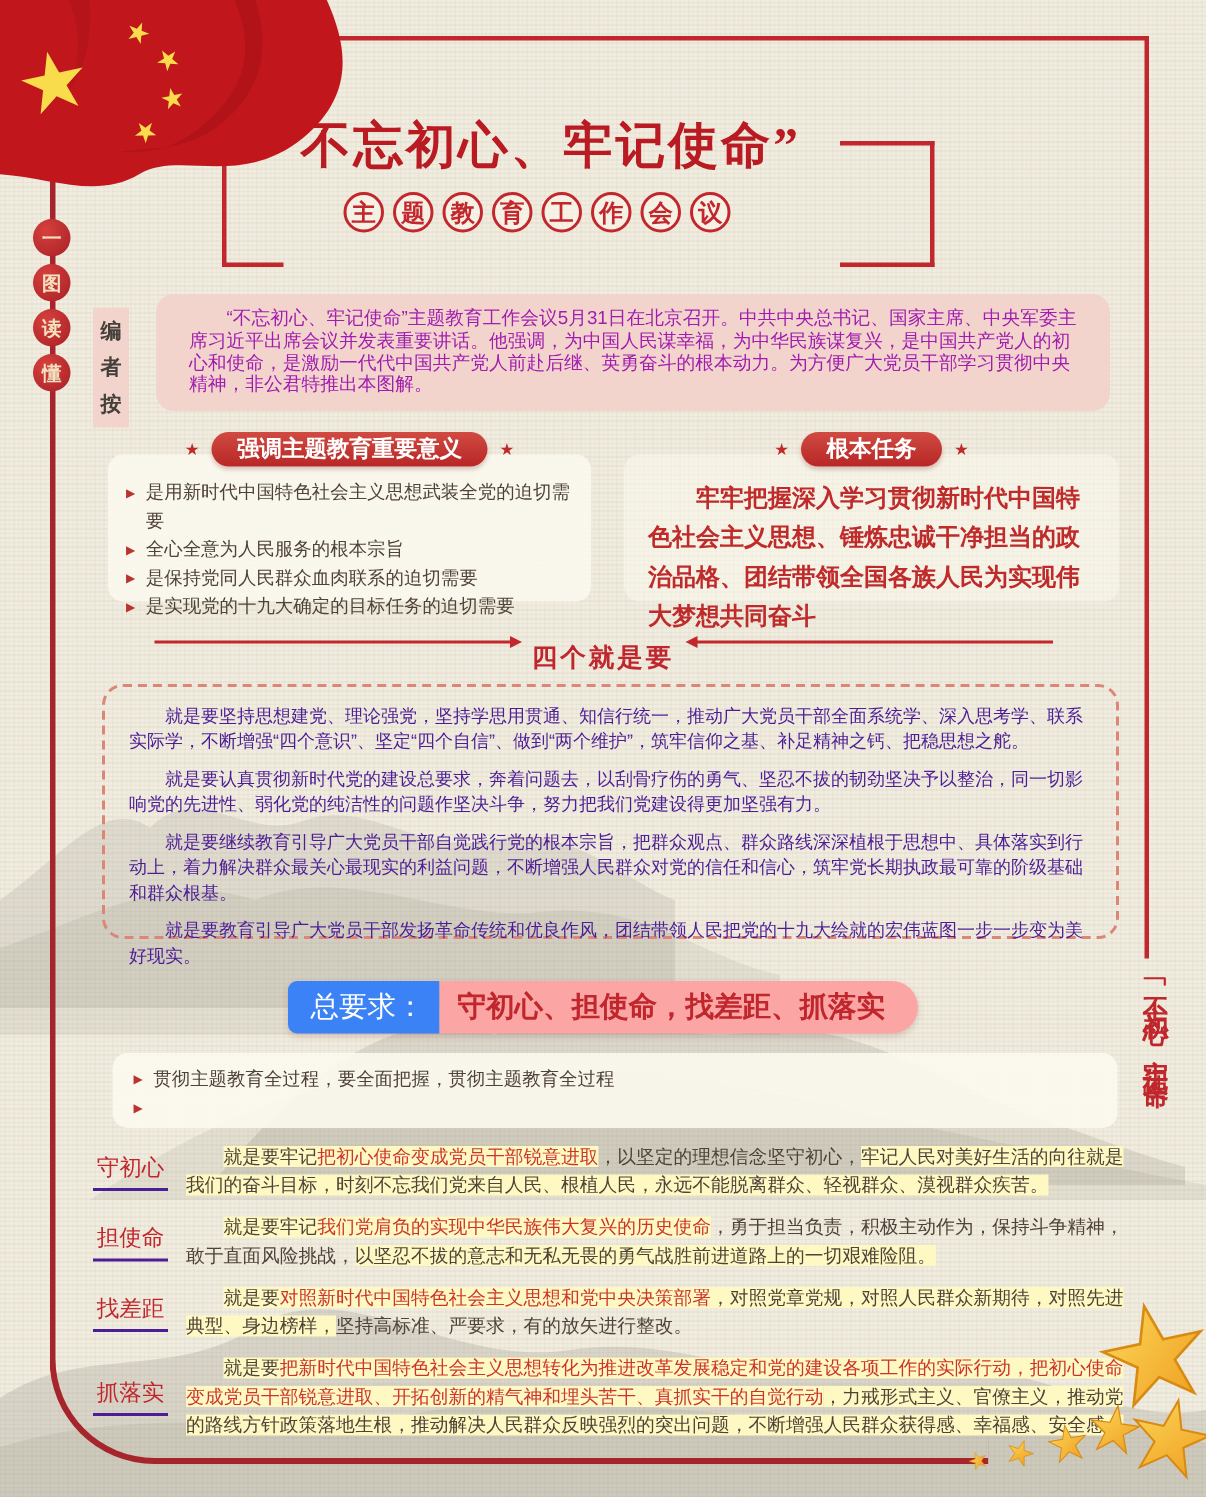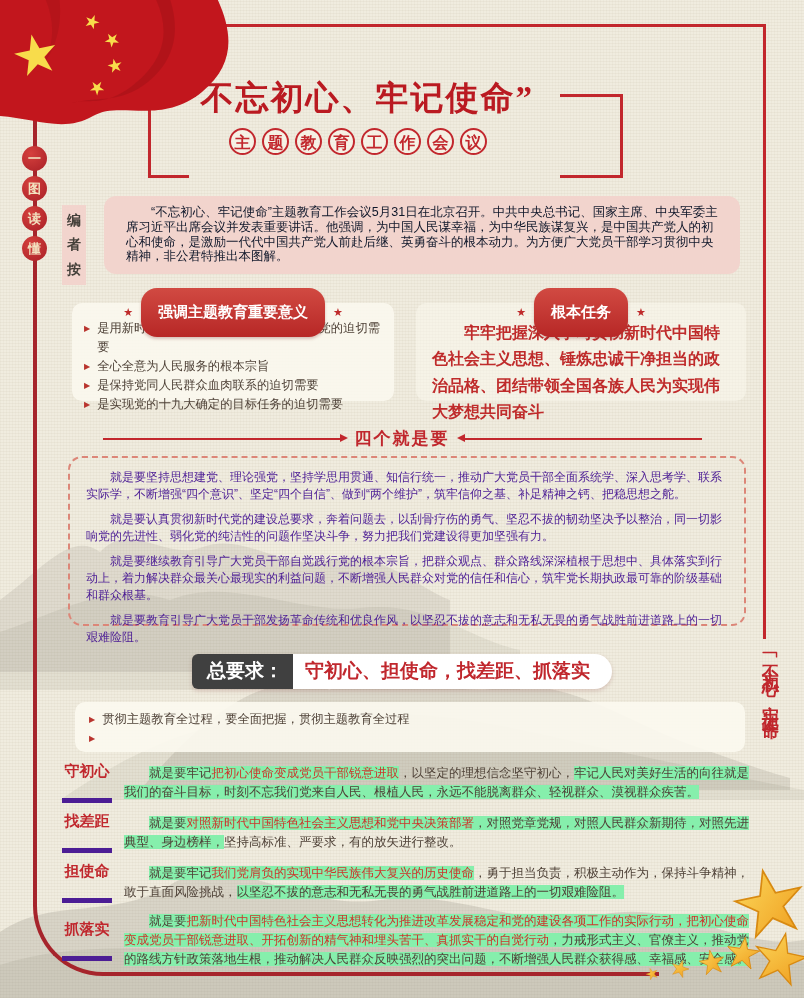--- a/index.html
+++ b/index.html
@@ -34,64 +34,64 @@
   .bracket-l{position:absolute;left:148px;top:94px;width:38px;height:78px;z-index:2;
     border-left:3px solid #c2272d;border-top:3px solid #c2272d;border-bottom:3px solid #c2272d;}
   .bracket-r{position:absolute;left:560px;top:94px;width:60px;height:78px;z-index:2;
     border-right:3px solid #c2272d;border-top:3px solid #c2272d;border-bottom:3px solid #c2272d;}
   
   .editor-tab{position:absolute;left:62px;top:205px;width:24px;height:80px;background:#f2d4cd;z-index:3;
     display:flex;flex-direction:column;align-items:center;justify-content:space-evenly;
     color:#44403a;font-size:14px;font-weight:bold;}
   .editor-box{position:absolute;left:104px;top:196px;width:636px;height:78px;background:#f2d4cd;
     border-radius:12px;z-index:3;box-sizing:border-box;padding:9px 22px;}
-  .editor-box p{margin:0;font-size:12.5px;line-height:14.8px;color:#0f172a;text-indent:2em;}
+  .editor-box p{margin:0;font-size:12.5px;line-height:14.8px;color:#a21caf;text-indent:2em;}
   
   .col-card{position:absolute;z-index:2;border-radius:10px;}
   .col-left{left:72px;top:303px;width:322px;height:98px;background:rgba(252,249,240,.85);}
   .col-right{left:416px;top:303px;width:330px;height:98px;background:rgba(252,249,240,.5);}
   .pill-row{position:absolute;top:-15px;left:0;width:100%;display:flex;justify-content:center;
     align-items:center;gap:8px;}
   .pill{background:linear-gradient(#d14a42,#b72726);color:#fff;font-weight:bold;font-size:15px;
-    padding:15px 17px;border-radius:16px;white-space:nowrap;box-shadow:0 2px 3px rgba(120,30,30,.25);}
+    padding:2px 17px;border-radius:16px;white-space:nowrap;box-shadow:0 2px 3px rgba(120,30,30,.25);}
   .pill-star{color:#bf2b2b;font-size:11px;}
   .blist{margin:0;padding:0;list-style:none;}
   .col-left .blist{padding:16px 8px 0 12px;}
   .blist li{display:flex;gap:7px;font-size:12.3px;line-height:1.55;color:#4f4238;}
   .blist .mk{color:#b9342e;font-size:8px;margin-top:4px;flex:0 0 auto;}
   .task-text{margin:0;padding:17px 16px 0;font-size:16px;font-weight:bold;color:#bf2b2b;
     line-height:1.65;text-indent:2em;}
   
-  .four-head{position:absolute;left:0;top:427px;width:100%;display:flex;align-items:center;
+  .four-head{position:absolute;left:0;top:427px;width:100%;display:flex;align-items:flex-start;
     justify-content:center;gap:14px;z-index:2;}
   .four-title{font-size:17px;font-weight:bold;color:#c0272d;letter-spacing:2px;}
   .fh-line{width:238px;height:2px;background:#c2272d;position:relative;}
   .fh-line.l::after{content:"";position:absolute;right:-7px;top:-3.5px;
     border-left:8px solid #c2272d;border-top:4.5px solid transparent;border-bottom:4.5px solid transparent;}
   .fh-line.r::before{content:"";position:absolute;left:-7px;top:-3.5px;
     border-right:8px solid #c2272d;border-top:4.5px solid transparent;border-bottom:4.5px solid transparent;}
   .four-box{position:absolute;left:68px;top:456px;width:678px;height:170px;z-index:2;
     border:2px dashed #dc8678;border-radius:14px;box-sizing:border-box;padding:11px 16px;}
   .four-box p{margin:0 0 8px;font-size:12px;line-height:17px;color:#4c1d95;text-indent:2em;}
   
   .req{position:absolute;top:654px;left:50%;transform:translateX(-50%);display:flex;z-index:2;
     filter:drop-shadow(0 2px 2px rgba(120,40,40,.2));}
-  .req-label{background:#404040;color:#fff;font-size:19px;font-weight:bold;
+  .req-label{background:#3b82f6;color:#fff;font-size:19px;font-weight:normal;
     padding:4px 10px 5px 15px;border-radius:6px 0 0 6px;white-space:nowrap;}
-  .req-value{background:#ffffff;color:#c0272d;font-size:19px;font-weight:bold;
+  .req-value{background:#fca5a5;color:#c0272d;font-size:19px;font-weight:bold;
     padding:4px 22px 5px 12px;border-radius:0 18px 18px 0;white-space:nowrap;}
   .notes-box{position:absolute;left:75px;top:702px;width:670px;height:50px;z-index:2;
     background:rgba(252,249,240,.9);border-radius:10px;box-sizing:border-box;padding:8px 14px;}
   
   .defs{position:absolute;left:62px;top:762px;width:688px;z-index:2;}
   .def-row{display:flex;gap:12px;align-items:center;margin-bottom:9px;}
-  .def-term{flex:0 0 50px;color:#c0272d;font-weight:bold;font-size:15px;text-align:center;
-    border-bottom:5px solid #4c1d95;padding-bottom:17px;}
+  .def-term{flex:0 0 50px;color:#c0272d;font-weight:normal;font-size:15px;text-align:center;
+    border-bottom:2px solid #4c1d95;padding-bottom:4px;}
   .def-body{flex:1;margin:0;font-size:12.5px;line-height:19px;color:#4f4238;text-indent:2em;}
-  .def-body .hl{background:#86efac;margin-top:30px;}
+  .def-body .hl{background:#fef9c3;margin-top:30px;}
   .def-body .red{color:#cc352c;}
   
   .quote-v{position:absolute;right:22px;top:646px;z-index:2;writing-mode:vertical-rl;
     text-orientation:upright;color:#c0272d;font-weight:bold;font-size:17px;letter-spacing:5px;
     font-family:"Liberation Serif","DejaVu Serif",serif;}
   
   .stars{position:absolute;right:0;bottom:0;z-index:4;}
 </style>
 </head>
 <body>
@@ -192,21 +192,21 @@
 
   <div class="four-head">
     <span class="fh-line l"></span>
     <span class="four-title">四个就是要</span>
     <span class="fh-line r"></span>
   </div>
   <div class="four-box" id="fourBox">
       <p>就是要坚持思想建党、理论强党，坚持学思用贯通、知信行统一，推动广大党员干部全面系统学、深入思考学、联系实际学，不断增强“四个意识”、坚定“四个自信”、做到“两个维护”，筑牢信仰之基、补足精神之钙、把稳思想之舵。</p>
       <p>就是要认真贯彻新时代党的建设总要求，奔着问题去，以刮骨疗伤的勇气、坚忍不拔的韧劲坚决予以整治，同一切影响党的先进性、弱化党的纯洁性的问题作坚决斗争，努力把我们党建设得更加坚强有力。</p>
       <p>就是要继续教育引导广大党员干部自觉践行党的根本宗旨，把群众观点、群众路线深深植根于思想中、具体落实到行动上，着力解决群众最关心最现实的利益问题，不断增强人民群众对党的信任和信心，筑牢党长期执政最可靠的阶级基础和群众根基。</p>
-      <p>就是要教育引导广大党员干部发扬革命传统和优良作风，以坚忍不拔的意志和无私无畏的勇气战胜前进道路上的一切艰难险阻。</p>
+      <p>就是要教育引导广大党员干部发扬革命传统和优良作风，团结带领人民把党的十九大绘就的宏伟蓝图一步一步变为美好现实。</p>
     </div>
 
   <div class="req">
     <span class="req-label">总要求：</span>
     <span class="req-value">守初心、担使命，找差距、抓落实</span>
   </div>
   <div class="notes-box">
     <ul class="blist" id="notesList">
         <li>
           <span class="mk">▶</span>
@@ -217,26 +217,26 @@
         </li>
       </ul>
   </div>
 
   <div class="defs" id="defs">
       <div class="def-row">
         <div class="def-term">守初心</div>
         <p class="def-body"><span class="hl">就是要牢记</span><span class="red hl">把初心使命变成党员干部锐意进取</span><span>，以坚定的理想信念坚守初心，</span><span class="hl">牢记人民对美好生活的向往就是我们的奋斗目标，时刻不忘我们党来自人民、根植人民，永远不能脱离群众、轻视群众、漠视群众疾苦。</span></p>
       </div>
       <div class="def-row">
+        <div class="def-term">担使命</div>
+        <p class="def-body"><span class="hl">就是要牢记</span><span class="red hl">我们党肩负的实现中华民族伟大复兴的历史使命</span><span>，勇于担当负责，积极主动作为，保持斗争精神，敢于直面风险挑战，</span><span class="hl">以坚忍不拔的意志和无私无畏的勇气战胜前进道路上的一切艰难险阻。</span></p>
+      </div>
+      <div class="def-row">
         <div class="def-term">找差距</div>
         <p class="def-body"><span class="hl">就是要</span><span class="red hl">对照新时代中国特色社会主义思想和党中央决策部署</span><span class="hl">，对照党章党规，对照人民群众新期待，对照先进典型、身边榜样，</span><span>坚持高标准、严要求，有的放矢进行整改。</span></p>
-      </div>
-      <div class="def-row">
-        <div class="def-term">担使命</div>
-        <p class="def-body"><span class="hl">就是要牢记</span><span class="red hl">我们党肩负的实现中华民族伟大复兴的历史使命</span><span>，勇于担当负责，积极主动作为，保持斗争精神，敢于直面风险挑战，</span><span class="hl">以坚忍不拔的意志和无私无畏的勇气战胜前进道路上的一切艰难险阻。</span></p>
       </div>
       <div class="def-row">
         <div class="def-term">抓落实</div>
         <p class="def-body"><span class="hl">就是要</span><span class="red hl">把新时代中国特色社会主义思想转化为推进改革发展稳定和党的建设各项工作的实际行动，把初心使命变成党员干部锐意进取、开拓创新的精气神和埋头苦干、真抓实干的自觉行动</span><span class="hl">，力戒形式主义、官僚主义，推动党的路线方针政策落地生根，推动解决人民群众反映强烈的突出问题，不断增强人民群众获得感、幸福感、安全感。</span></p>
       </div>
     </div>
 
   <div class="quote-v">「不忘初心　牢记使命」</div>
 
   <svg class="stars" width="180" height="130" viewBox="0 0 180 130">

